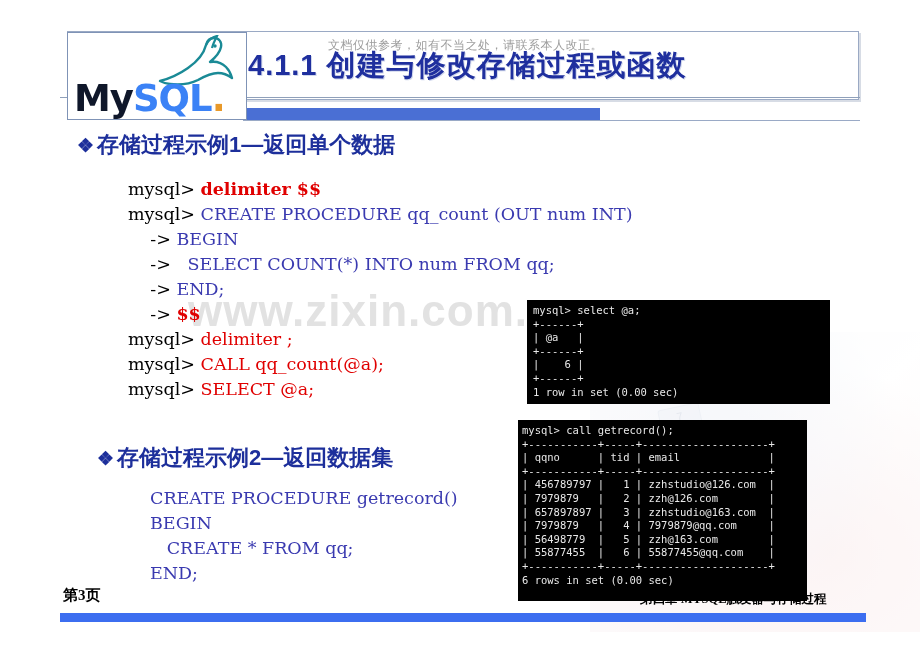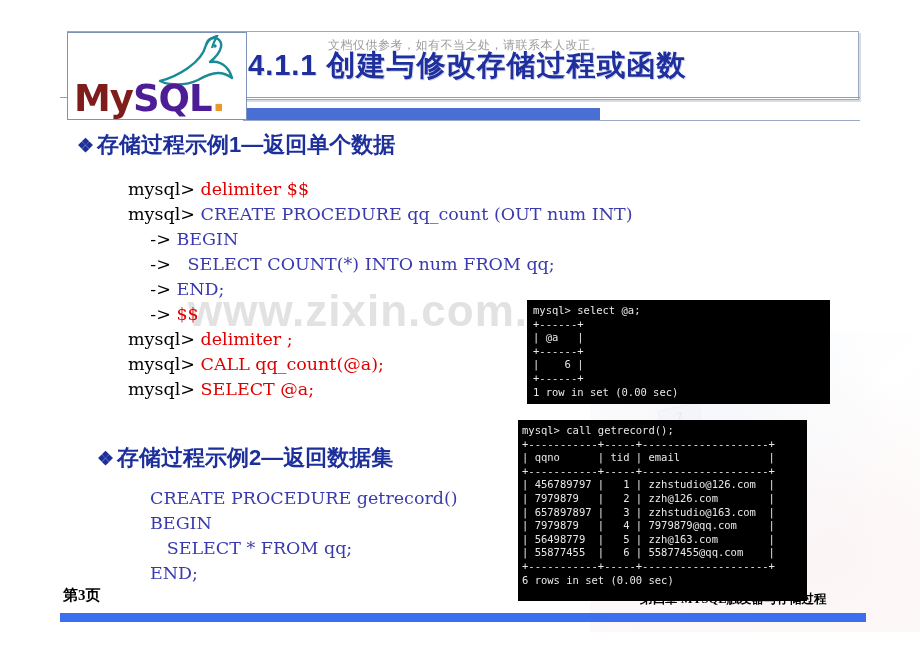--- a/index.html
+++ b/index.html
@@ -98,22 +98,22 @@
     position: absolute;
     left: 6px;
     top: 46px;
     font-family: "DejaVu Sans", sans-serif;
     font-size: 37px;
     font-weight: bold;
     letter-spacing: -1px;
     line-height: 40px;
     white-space: nowrap;
   }
-  .logo-my { color: #7f1d1d; }
-  .logo-sql { color: #4c1d95; }
+  .logo-my { color: #0f172a; }
+  .logo-sql { color: #3b82f6; }
   .logo-dot { color: #e8992a; }
 
   .watermark-small {
     position: absolute;
     left: 328px;
     top: 37px;
     font-family: "Liberation Sans", sans-serif;
     font-size: 12px;
     color: #8c8c8c;
     letter-spacing: 0.5px;
@@ -171,21 +171,21 @@
     font-family: "DejaVu Serif", "Liberation Serif", serif;
     font-size: 17.5px;
     line-height: 25px;
     white-space: pre;
     color: #000000;
   }
   #code1 { left: 128px; top: 177px; }
   #code2 { left: 150px; top: 486px; }
   .code .prompt { color: #000000; }
   .code .red { color: #e00000; font-weight: normal; }
-  .code .redb { color: #e00000; font-weight: normal; }
+  .code .redb { color: #e00000; font-weight: bold; }
   .code .blue { color: #3a3ab0; }
 
   
   .term {
     position: absolute;
     background: #000000;
     color: #e8e8e8;
     font-family: "DejaVu Sans Mono", "Liberation Mono", monospace;
     white-space: pre;
     overflow: hidden;
@@ -255,21 +255,21 @@
   <div class="slide-title">4.1.1  创建与修改存储过程或函数</div>
 
   <div class="watermark-big">www.zixin.com.cn</div>
 
   <div class="bullet-head" id="bullet1"><span class="dia">❖</span><span>存储过程示例1—返回单个数据</span></div>
 
   <div class="code" id="code1"><div><span class="prompt">mysql&gt; </span><span class="redb">delimiter $$</span></div><div><span class="prompt">mysql&gt; </span><span class="blue">CREATE PROCEDURE qq_count (OUT num INT)</span></div><div><span class="prompt">    -&gt; </span><span class="blue">BEGIN</span></div><div><span class="prompt">    -&gt; </span><span class="blue">  SELECT COUNT(*) INTO num FROM qq;</span></div><div><span class="prompt">    -&gt; </span><span class="blue">END;</span></div><div><span class="prompt">    -&gt; </span><span class="redb">$$</span></div><div><span class="prompt">mysql&gt; </span><span class="red">delimiter ;</span></div><div><span class="prompt">mysql&gt; </span><span class="red">CALL qq_count(@a);</span></div><div><span class="prompt">mysql&gt; </span><span class="red">SELECT @a;</span></div></div>
 
   <div class="bullet-head" id="bullet2"><span class="dia">❖</span><span>存储过程示例2—返回数据集</span></div>
 
-  <div class="code" id="code2"><div class="blue">CREATE PROCEDURE getrecord()</div><div class="blue">BEGIN</div><div class="blue">   SELECT * FROM qq;</div><div class="blue">END;</div></div>
+  <div class="code" id="code2"><div class="blue">CREATE PROCEDURE getrecord()</div><div class="blue">BEGIN</div><div class="blue">   CREATE * FROM qq;</div><div class="blue">END;</div></div>
 
   <div class="term" id="term1">mysql&gt; select @a;
 +------+
 | @a   |
 +------+
 |    6 |
 +------+
 1 row in set (0.00 sec)</div>
   <div class="term" id="term2">mysql&gt; call getrecord();
 +-----------+-----+--------------------+

